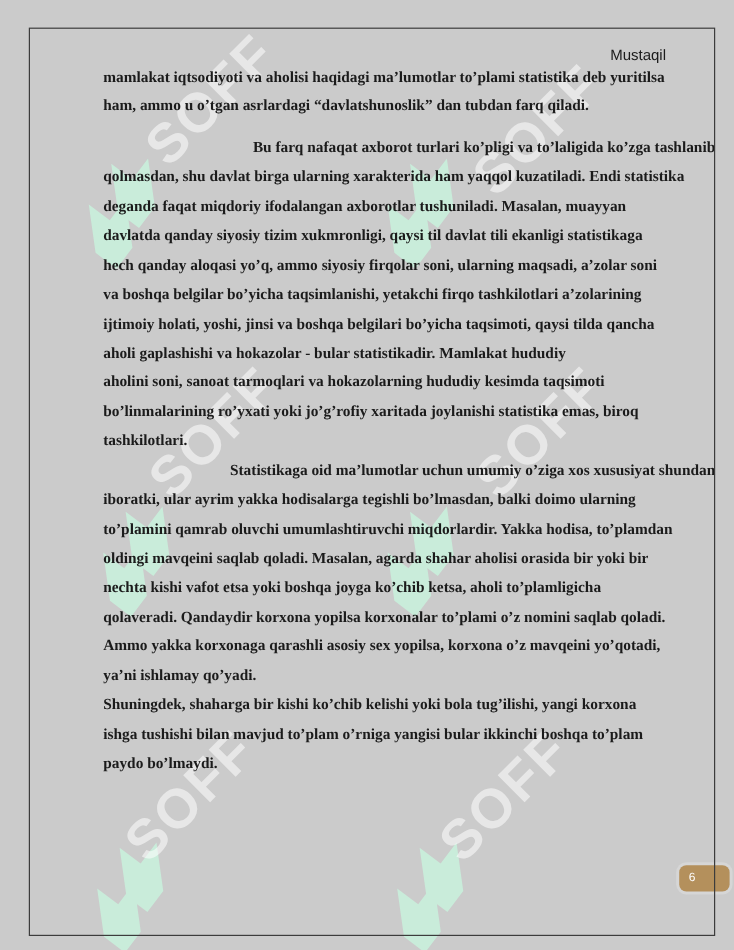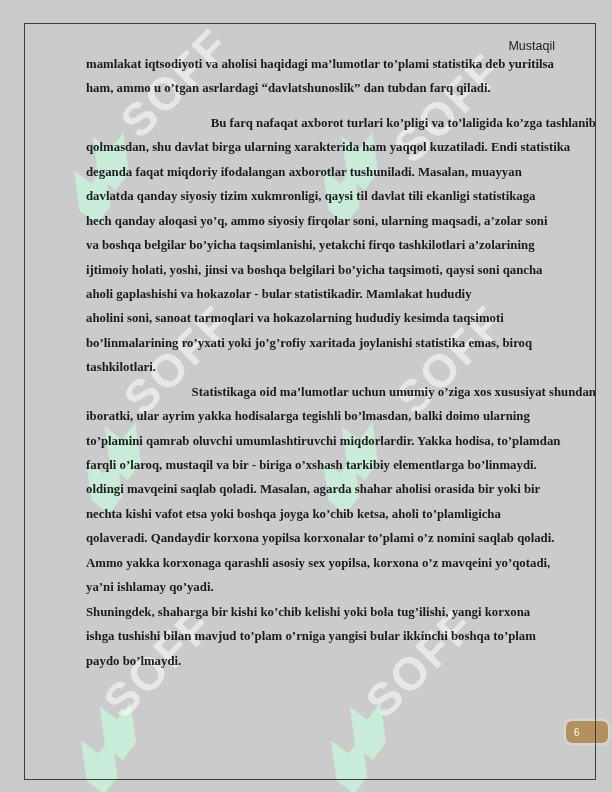--- a/index.html
+++ b/index.html
@@ -118,31 +118,30 @@
         <div class="line">mamlakat iqtsodiyoti va aholisi haqidagi ma’lumotlar to’plami statistika deb yuritilsa</div>
         <div class="line">ham, ammo u o’tgan asrlardagi “davlatshunoslik” dan tubdan farq qiladi.</div>
       </div>
       <div class="para indent space-before">
         <div class="line">Bu farq nafaqat axborot turlari ko’pligi va to’laligida ko’zga tashlanib</div>
         <div class="line">qolmasdan, shu davlat birga ularning xarakterida ham yaqqol kuzatiladi. Endi statistika</div>
         <div class="line">deganda faqat miqdoriy ifodalangan axborotlar tushuniladi. Masalan, muayyan</div>
         <div class="line">davlatda qanday siyosiy tizim xukmronligi, qaysi til davlat tili ekanligi statistikaga</div>
         <div class="line">hech qanday aloqasi yo’q, ammo siyosiy firqolar soni, ularning maqsadi, a’zolar soni</div>
         <div class="line">va boshqa belgilar bo’yicha taqsimlanishi, yetakchi firqo tashkilotlari a’zolarining</div>
-        <div class="line">ijtimoiy holati, yoshi, jinsi va boshqa belgilari bo’yicha taqsimoti, qaysi soni qancha</div>
+        <div class="line">ijtimoiy holati, yoshi, jinsi va boshqa belgilari bo’yicha taqsimoti, qaysi tilda qancha</div>
         <div class="line">aholi gaplashishi va hokazolar - bular statistikadir. Mamlakat hududiy</div>
         <div class="line">aholini soni, sanoat tarmoqlari va hokazolarning hududiy kesimda taqsimoti</div>
         <div class="line">bo’linmalarining ro’yxati yoki jo’g’rofiy xaritada joylanishi statistika emas, biroq</div>
         <div class="line">tashkilotlari.</div>
       </div>
       <div class="para indent">
         <div class="line">Statistikaga oid ma’lumotlar uchun umumiy o’ziga xos xususiyat shundan</div>
         <div class="line">iboratki, ular ayrim yakka hodisalarga tegishli bo’lmasdan, balki doimo ularning</div>
         <div class="line">to’plamini qamrab oluvchi umumlashtiruvchi miqdorlardir. Yakka hodisa, to’plamdan</div>
-        <div class="line">farqli o’laroq, mustaqil va bir - biriga o’xshash tarkibiy elementlarga bo’linmaydi.</div>
         <div class="line">oldingi mavqeini saqlab qoladi. Masalan, agarda shahar aholisi orasida bir yoki bir</div>
         <div class="line">nechta kishi vafot etsa yoki boshqa joyga ko’chib ketsa, aholi to’plamligicha</div>
         <div class="line">qolaveradi. Qandaydir korxona yopilsa korxonalar to’plami o’z nomini saqlab qoladi.</div>
         <div class="line">Ammo yakka korxonaga qarashli asosiy sex yopilsa, korxona o’z mavqeini yo’qotadi,</div>
         <div class="line">ya’ni ishlamay qo’yadi.</div>
       </div>
       <div class="para">
         <div class="line">Shuningdek, shaharga bir kishi ko’chib kelishi yoki bola tug’ilishi, yangi korxona</div>
         <div class="line">ishga tushishi bilan mavjud to’plam o’rniga yangisi bular ikkinchi boshqa to’plam</div>
         <div class="line">paydo bo’lmaydi.</div>

